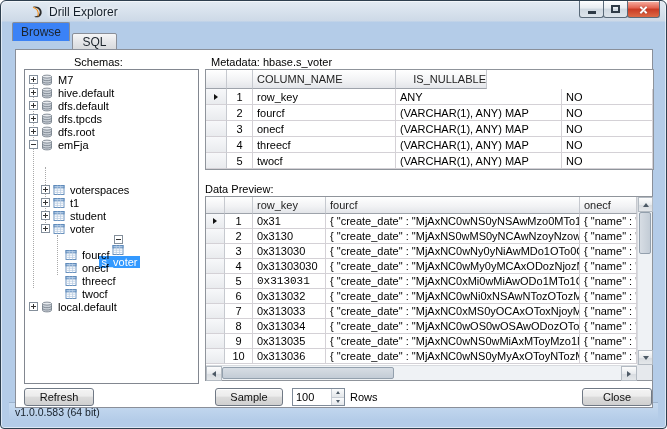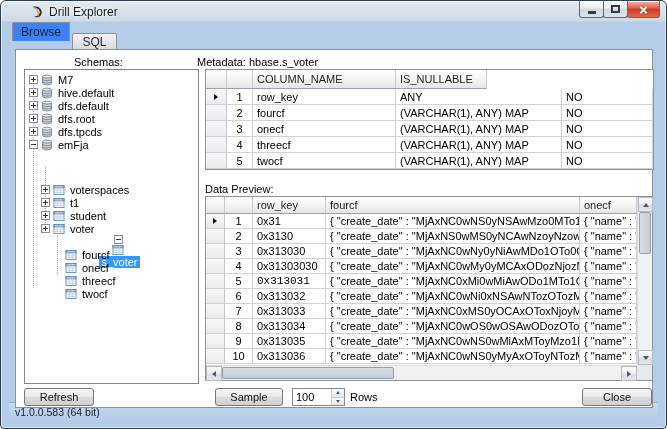--- a/index.html
+++ b/index.html
@@ -160,32 +160,32 @@
             </div>
             <div class="trow" style="padding-left: 4px;">
               <div class="expander plus"></div>
               <div class="ticon">
                 <svg width="12" height="12" viewBox="0 0 12 12">
                   <path d="M1.5 2.6 v6.6 c0 1 2 1.7 4.5 1.7 s4.5 -.7 4.5 -1.7 v-6.6" fill="#ccd2d9" stroke="#6e7884" stroke-width="0.8"></path>
                   <ellipse cx="6" cy="2.6" rx="4.5" ry="1.5" fill="#e8ebef" stroke="#6e7884" stroke-width="0.8"></ellipse>
                   <path d="M1.5 5 c0 1 2 1.7 4.5 1.7 s4.5 -.7 4.5 -1.7 M1.5 7.3 c0 1 2 1.7 4.5 1.7 s4.5 -.7 4.5 -1.7" fill="none" stroke="#6e7884" stroke-width="0.8"></path>
                 </svg>
               </div>
+              <div class="tlabel">dfs.tpcds</div>
+            </div>
+            <div class="trow" style="padding-left: 4px;">
+              <div class="expander plus"></div>
+              <div class="ticon">
+                <svg width="12" height="12" viewBox="0 0 12 12">
+                  <path d="M1.5 2.6 v6.6 c0 1 2 1.7 4.5 1.7 s4.5 -.7 4.5 -1.7 v-6.6" fill="#ccd2d9" stroke="#6e7884" stroke-width="0.8"></path>
+                  <ellipse cx="6" cy="2.6" rx="4.5" ry="1.5" fill="#e8ebef" stroke="#6e7884" stroke-width="0.8"></ellipse>
+                  <path d="M1.5 5 c0 1 2 1.7 4.5 1.7 s4.5 -.7 4.5 -1.7 M1.5 7.3 c0 1 2 1.7 4.5 1.7 s4.5 -.7 4.5 -1.7" fill="none" stroke="#6e7884" stroke-width="0.8"></path>
+                </svg>
+              </div>
               <div class="tlabel">dfs.root</div>
-            </div>
-            <div class="trow" style="padding-left: 4px;">
-              <div class="expander plus"></div>
-              <div class="ticon">
-                <svg width="12" height="12" viewBox="0 0 12 12">
-                  <path d="M1.5 2.6 v6.6 c0 1 2 1.7 4.5 1.7 s4.5 -.7 4.5 -1.7 v-6.6" fill="#ccd2d9" stroke="#6e7884" stroke-width="0.8"></path>
-                  <ellipse cx="6" cy="2.6" rx="4.5" ry="1.5" fill="#e8ebef" stroke="#6e7884" stroke-width="0.8"></ellipse>
-                  <path d="M1.5 5 c0 1 2 1.7 4.5 1.7 s4.5 -.7 4.5 -1.7 M1.5 7.3 c0 1 2 1.7 4.5 1.7 s4.5 -.7 4.5 -1.7" fill="none" stroke="#6e7884" stroke-width="0.8"></path>
-                </svg>
-              </div>
-              <div class="tlabel">dfs.tpcds</div>
             </div>
             <div class="trow" style="padding-left: 4px;">
               <div class="expander"></div>
               <div class="ticon">
                 <svg width="12" height="12" viewBox="0 0 12 12">
                   <path d="M1.5 2.6 v6.6 c0 1 2 1.7 4.5 1.7 s4.5 -.7 4.5 -1.7 v-6.6" fill="#ccd2d9" stroke="#6e7884" stroke-width="0.8"></path>
                   <ellipse cx="6" cy="2.6" rx="4.5" ry="1.5" fill="#e8ebef" stroke="#6e7884" stroke-width="0.8"></ellipse>
                   <path d="M1.5 5 c0 1 2 1.7 4.5 1.7 s4.5 -.7 4.5 -1.7 M1.5 7.3 c0 1 2 1.7 4.5 1.7 s4.5 -.7 4.5 -1.7" fill="none" stroke="#6e7884" stroke-width="0.8"></path>
                 </svg>
               </div>
@@ -278,33 +278,44 @@
             </div>
             <div class="trow" style="padding-left: 40px;">
               <div class="ticon">
                 <svg width="12" height="12" viewBox="0 0 12 12">
                   <rect x="1" y="1.5" width="10" height="9" fill="#fff" stroke="#5b87b8" stroke-width="0.9"></rect>
                   <rect x="1" y="1.5" width="10" height="2.4" fill="#aac6e4" stroke="#5b87b8" stroke-width="0.9"></rect>
                   <path d="M4.3 1.5 V10.5 M7.6 1.5 V10.5 M1 6.2 H11 M1 8.4 H11" stroke="#b9cde2" stroke-width="0.8" fill="none"></path>
                 </svg>
               </div>
               <div class="tlabel">twocf</div>
+            </div>
+            <div class="trow" style="padding-left: 4px;">
+              <div class="expander plus"></div>
+              <div class="ticon">
+                <svg width="12" height="12" viewBox="0 0 12 12">
+                  <path d="M1.5 2.6 v6.6 c0 1 2 1.7 4.5 1.7 s4.5 -.7 4.5 -1.7 v-6.6" fill="#ccd2d9" stroke="#6e7884" stroke-width="0.8"></path>
+                  <ellipse cx="6" cy="2.6" rx="4.5" ry="1.5" fill="#e8ebef" stroke="#6e7884" stroke-width="0.8"></ellipse>
+                  <path d="M1.5 5 c0 1 2 1.7 4.5 1.7 s4.5 -.7 4.5 -1.7 M1.5 7.3 c0 1 2 1.7 4.5 1.7 s4.5 -.7 4.5 -1.7" fill="none" stroke="#6e7884" stroke-width="0.8"></path>
+                </svg>
+              </div>
+              <div class="tlabel">local.default</div>
             </div>
             <div class="tconn" style="left: 8px; top: 10px; height: 208px;"></div>
             <div class="tconn" style="left: 20px; top: 97px; height: 56px;"></div>
             <div class="tconn" style="left: 32px; top: 165px; height: 40px;"></div>
           </div>
 
-        <div class="lbl" style="left:181px;top:6px;">Metadata: hbase.s_voter</div>
+        <div class="lbl" style="left:195px;top:6px;">Metadata: hbase.s_voter</div>
         <div class="grid" id="mdgrid" style="left:189px;top:19px;width:449px;height:101px;">
             <div class="grow ghead">
               <div class="gcell" style="width: 21px; height: 19px; line-height: 19px;"></div>
               <div class="gcell" style="width: 26px; height: 19px; line-height: 19px;"></div>
               <div class="gcell" style="width: 143px; height: 19px; line-height: 19px;">COLUMN_NAME</div>
-              <div class="gcell" style="width: 91px; height: 19px; line-height: 19px;">IS_NULLABLE</div>
+              <div class="gcell" style="width: 91px; height: 19px; line-height: 19px; text-align: right;">IS_NULLABLE</div>
             </div>
             <div class="grow">
               <div class="gcell rowhdrcell" style="width: 21px; height: 16px;">
                 <div class="arrow-right"></div>
               </div>
               <div class="gcell numcell" style="width: 26px; height: 16px; line-height: 16px;">1</div>
               <div class="gcell" style="width: 143px; height: 16px; line-height: 16px;">row_key</div>
               <div class="gcell" style="width: 166px; height: 16px; line-height: 16px;">ANY</div>
               <div class="gcell" style="width: 91px; height: 16px; line-height: 16px;">NO</div>
             </div>

